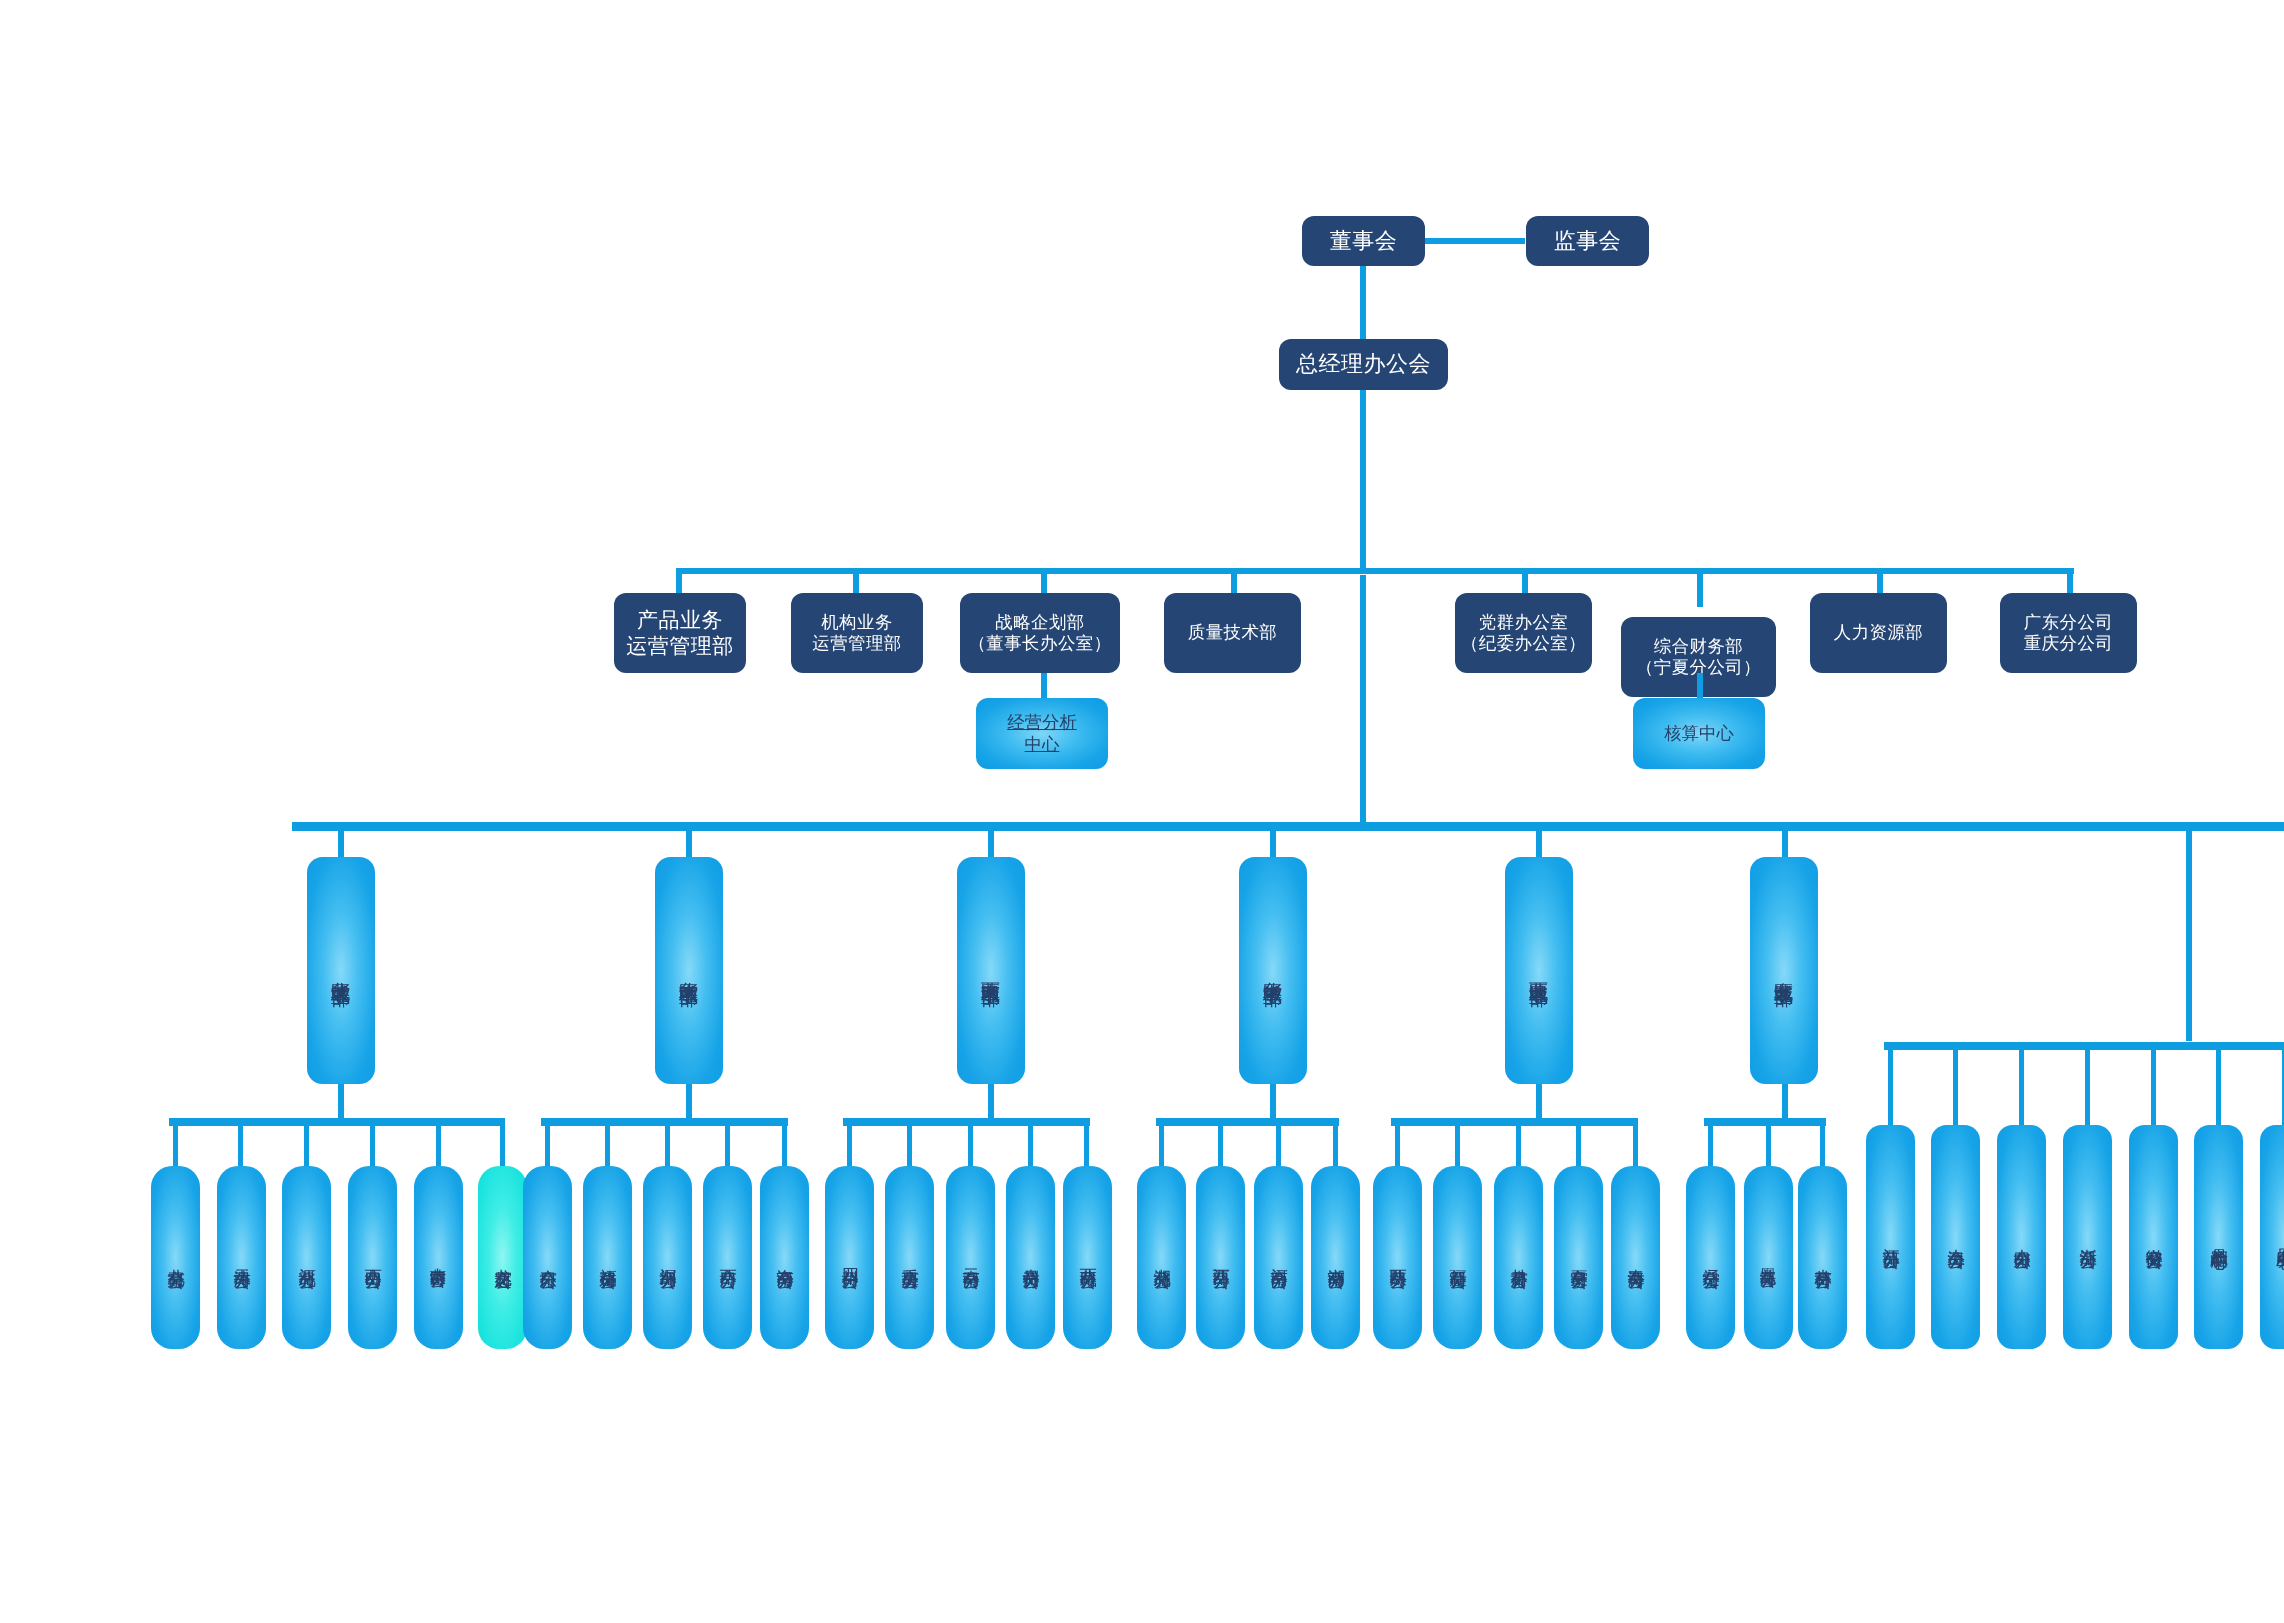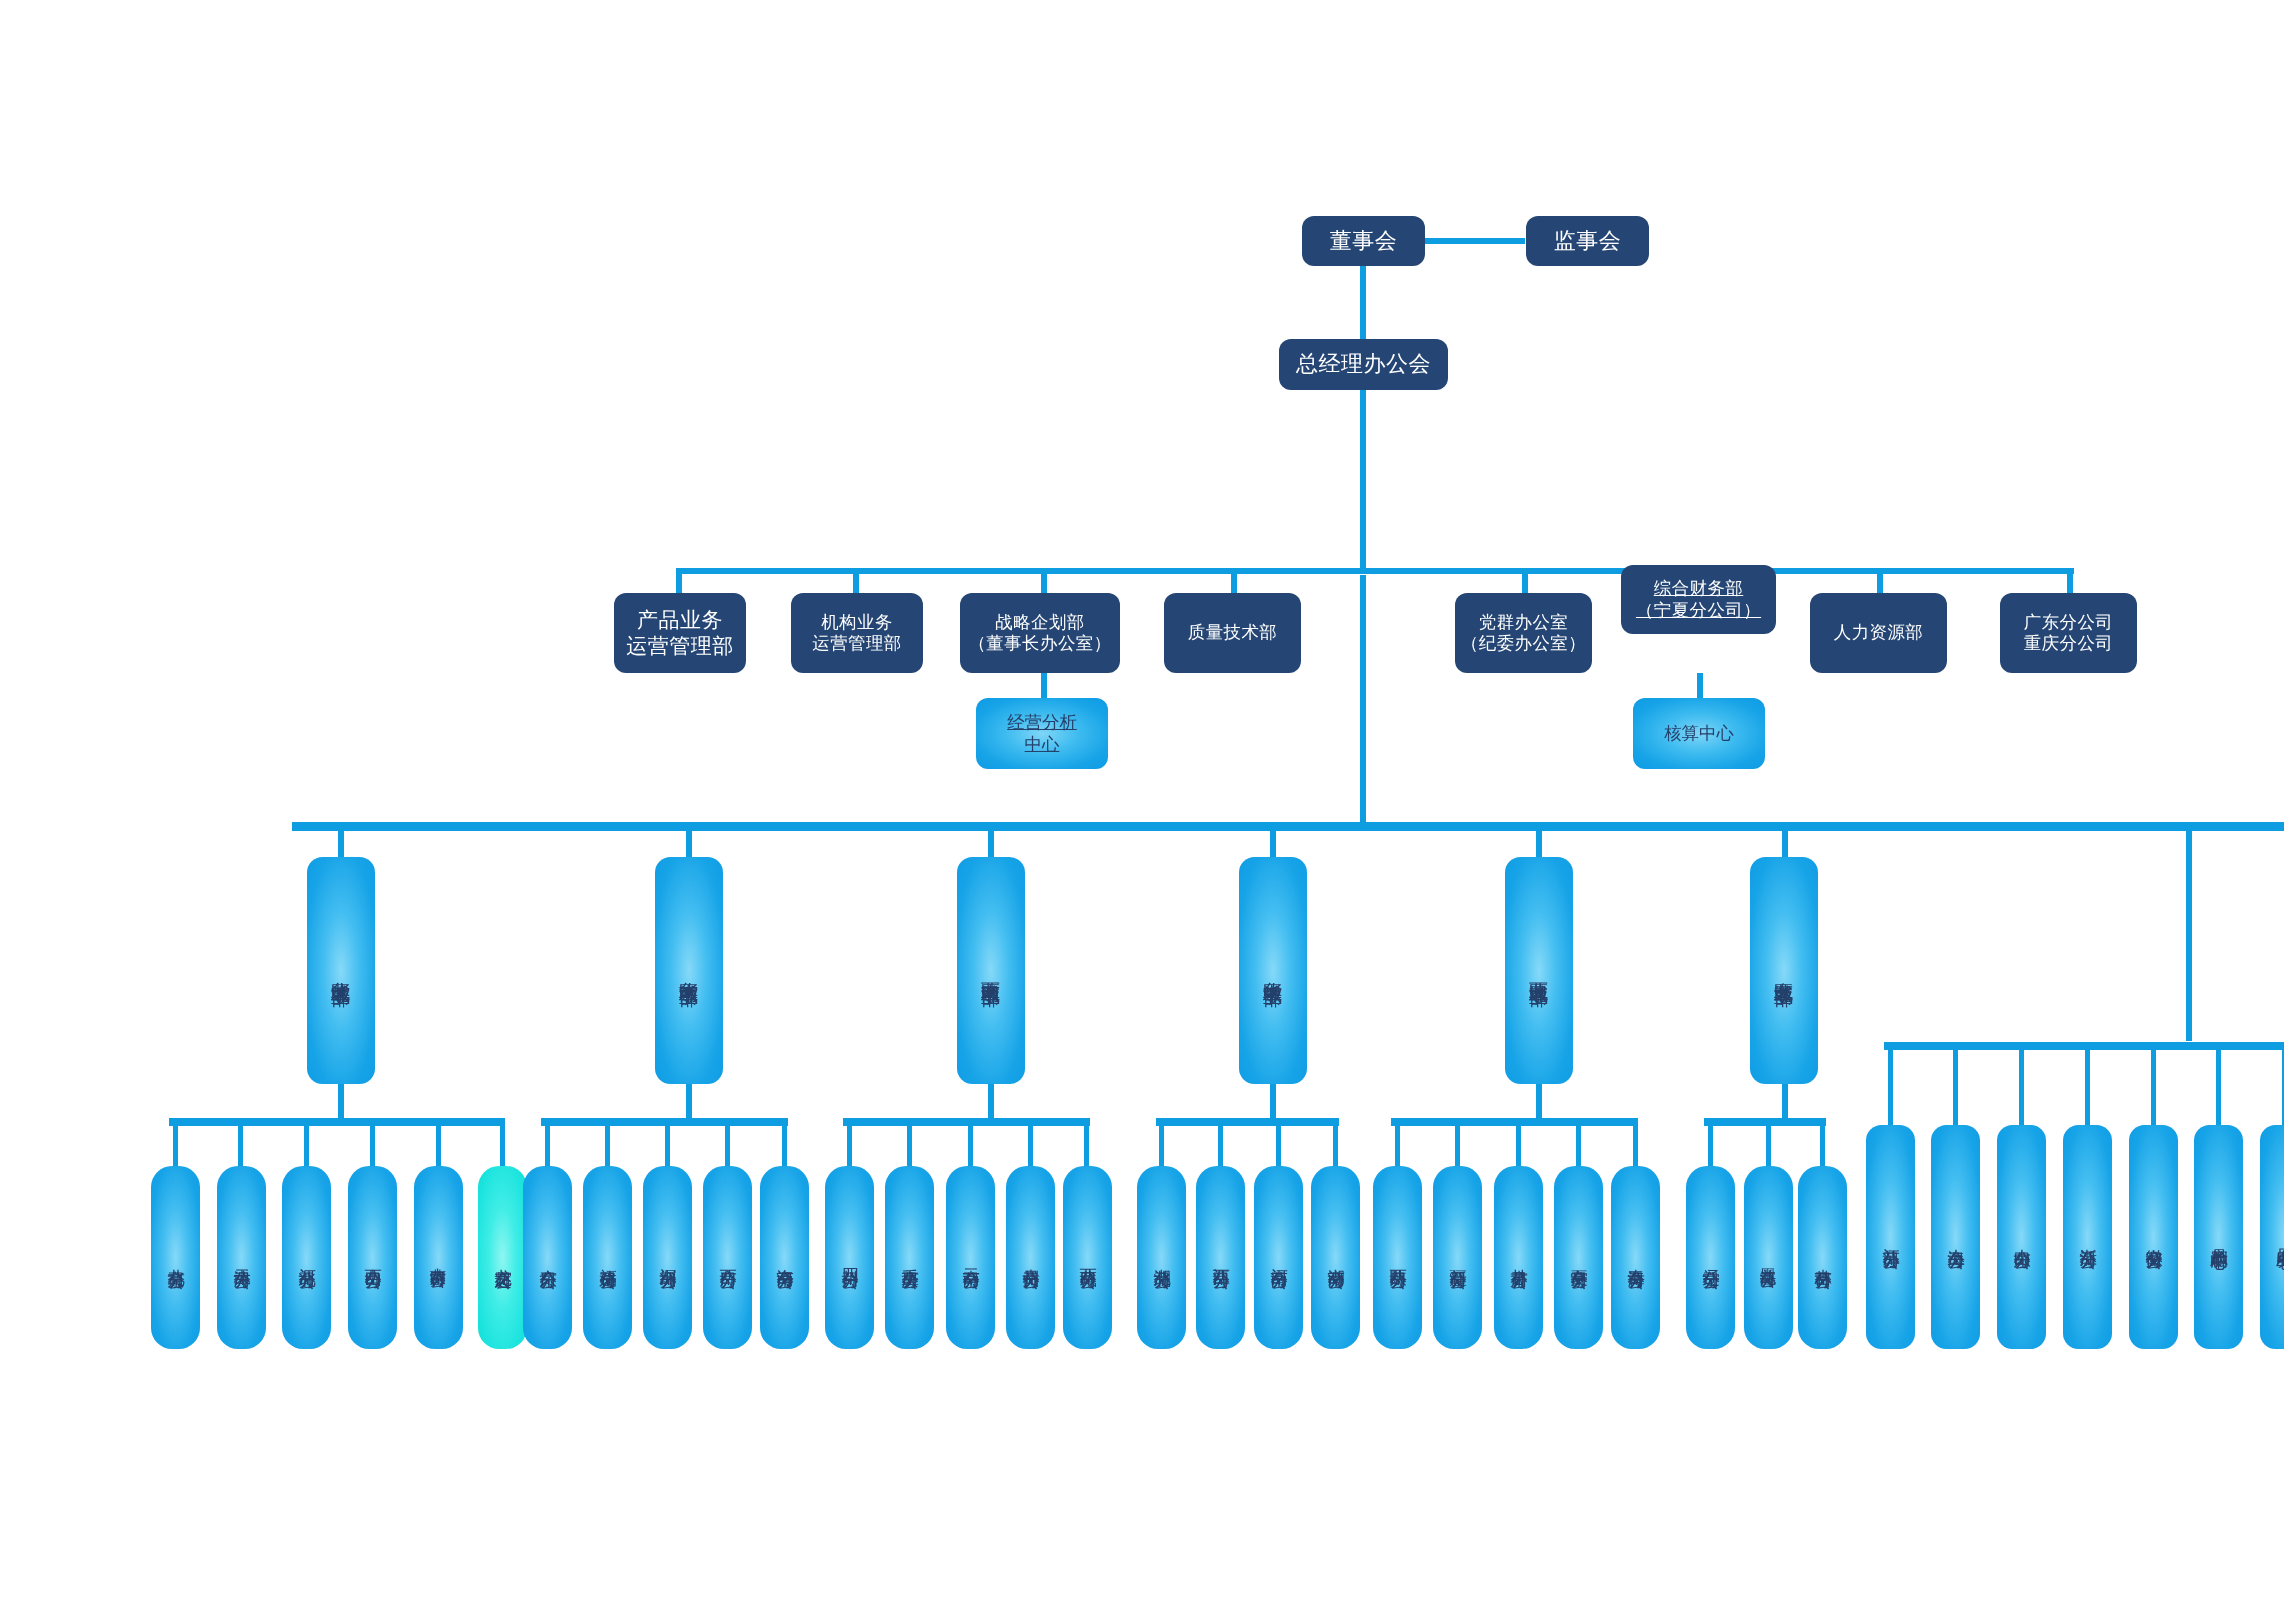--- a/index.html
+++ b/index.html
@@ -115,21 +115,21 @@
 
   <div class="node dark" style="left:1164px;top:593px;width:137px;height:80px;font-size:17.4px;">
     <span class="t">质量技术部</span>
   </div>
 
   <div class="node dark" style="left:1455px;top:593px;width:137px;height:80px;font-size:17.4px;flex-direction:column;">
     <span class="t">党群办公室</span>
     <span class="t">（纪委办公室）</span>
   </div>
 
-  <div class="node dark" style="left:1621px;top:565px;width:155px;height:69px;font-size:17.4px;flex-direction:column;text-decoration:underline;">
+  <div class="node dark" style="left:1621px;top:617px;width:155px;height:80px;font-size:17.4px;flex-direction:column;">
     <span class="t">综合财务部</span>
     <span class="t">（宁夏分公司）</span>
   </div>
 
   <div class="node dark" style="left:1810px;top:593px;width:137px;height:80px;font-size:17.4px;">
     <span class="t">人力资源部</span>
   </div>
 
   <div class="node dark" style="left:2000px;top:593px;width:137px;height:80px;font-size:17.4px;flex-direction:column;">
     <span class="t">广东分公司</span>

